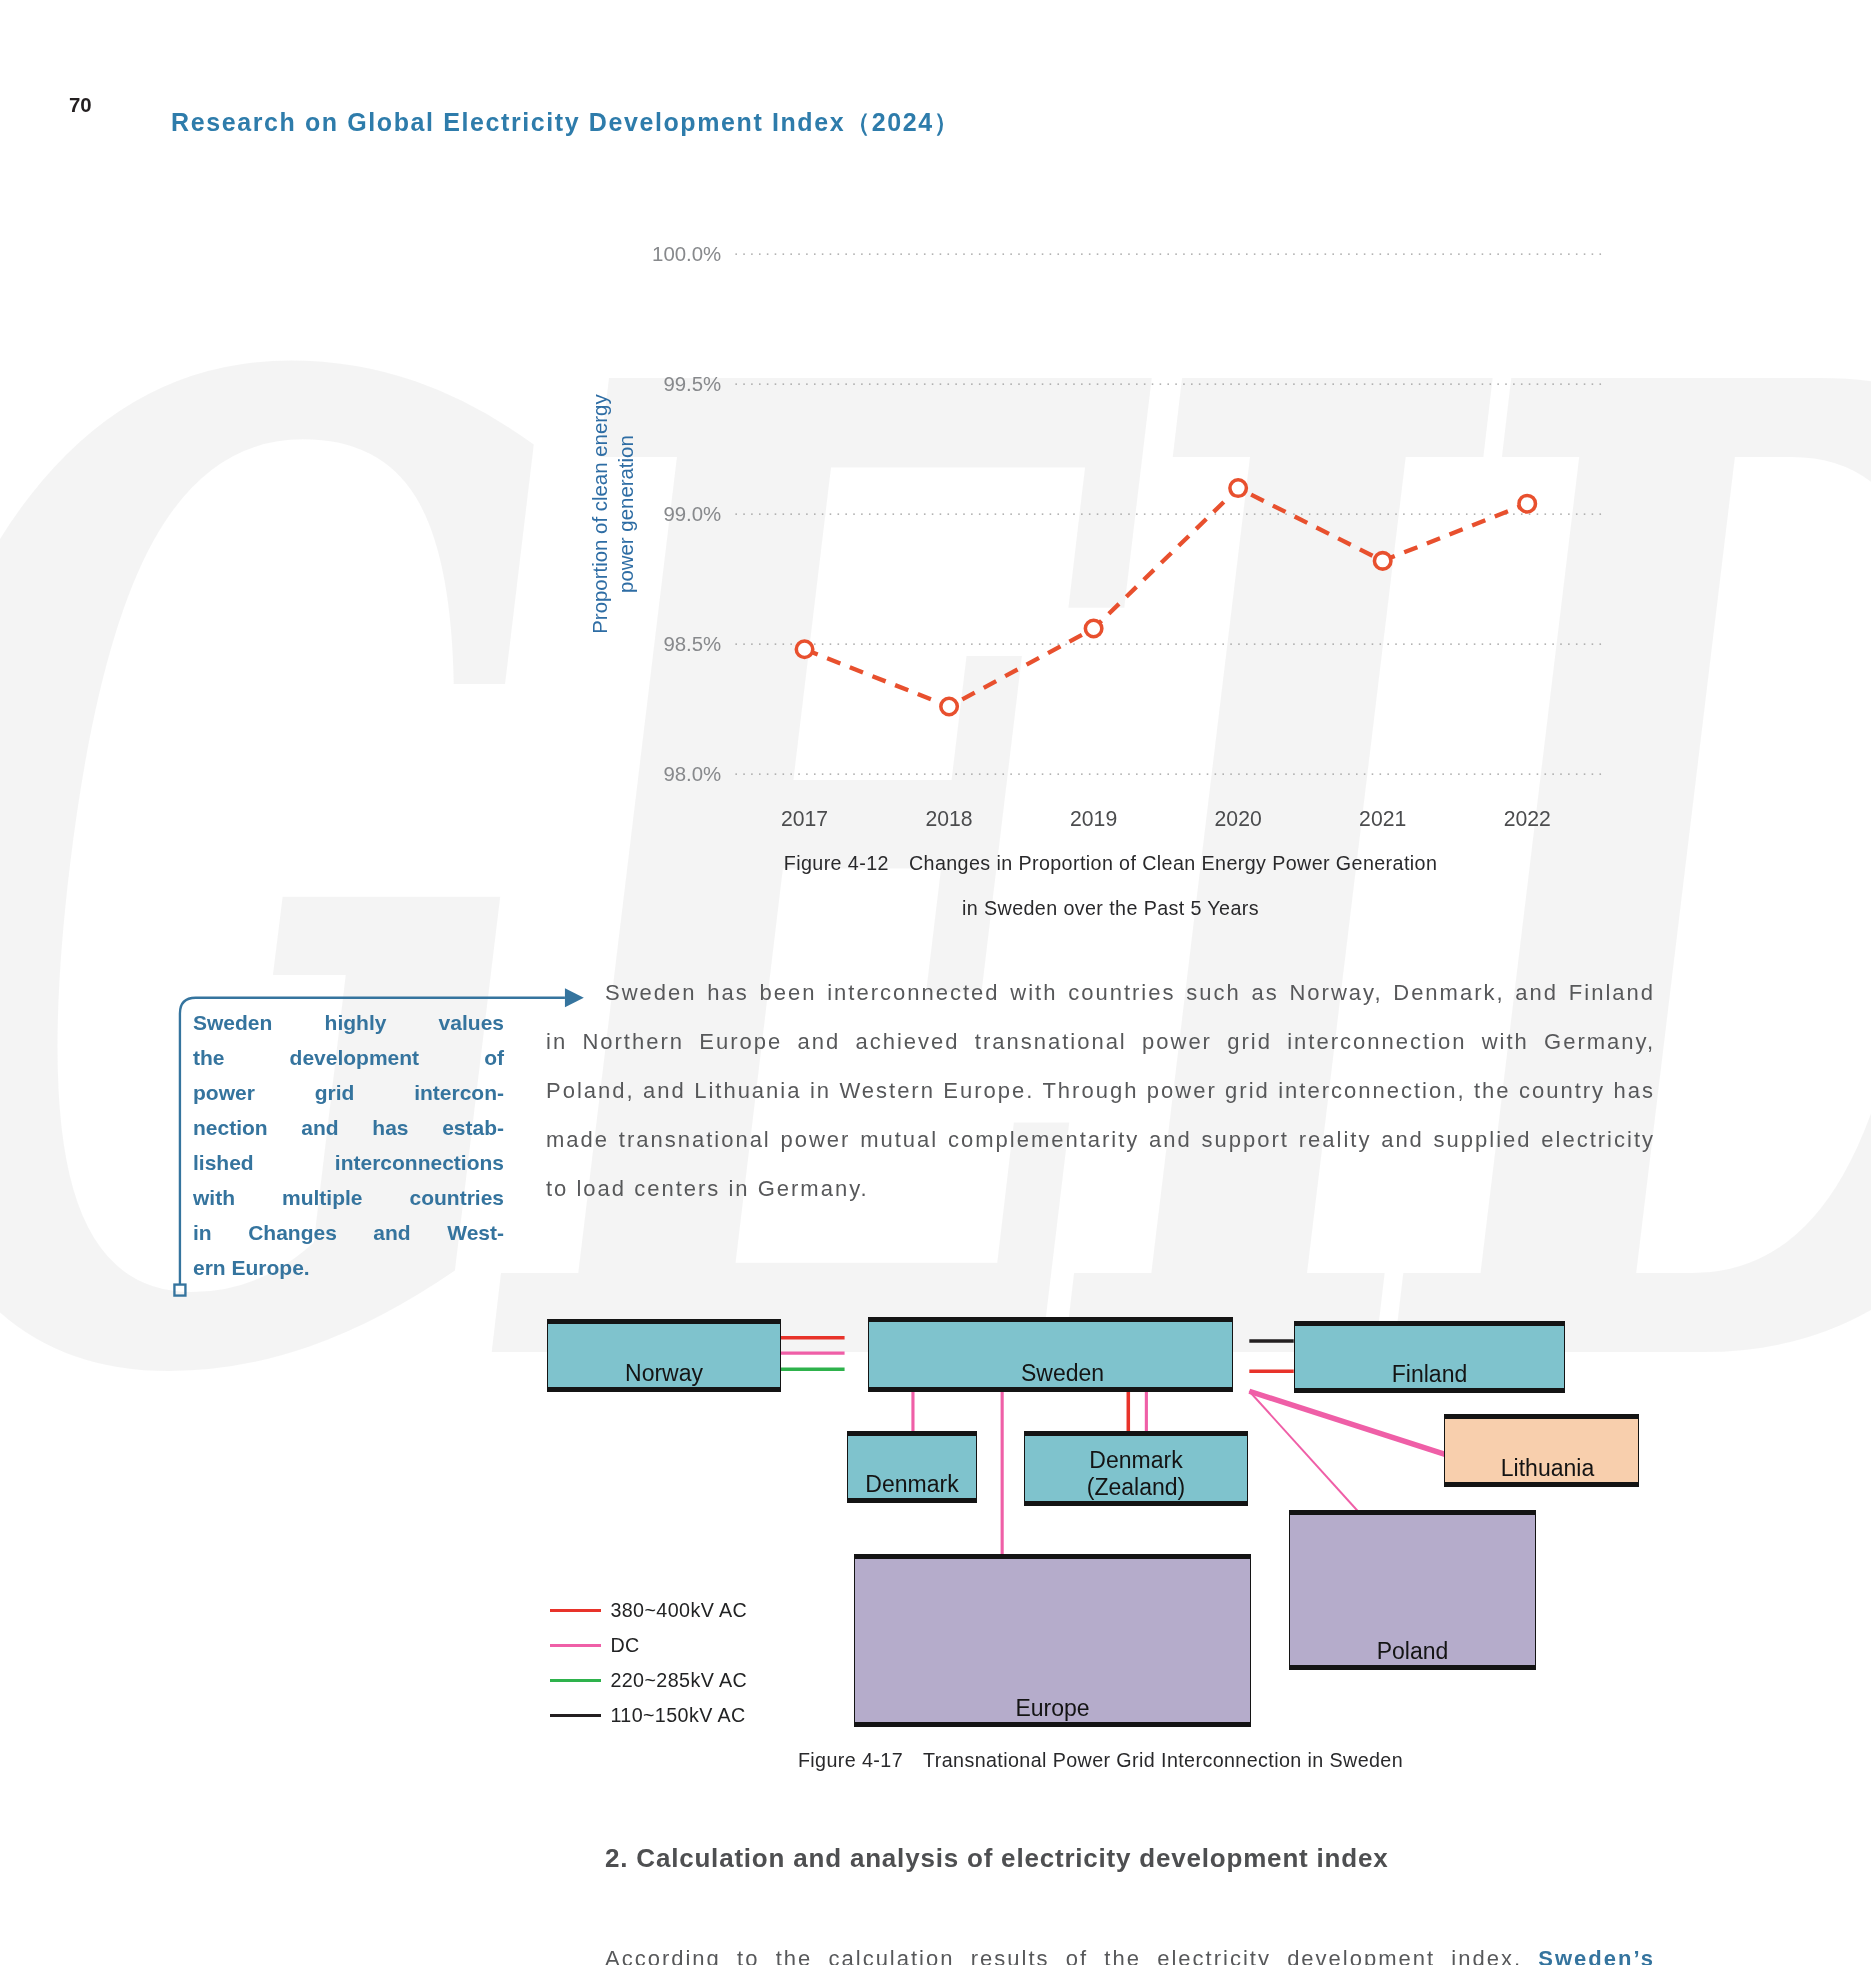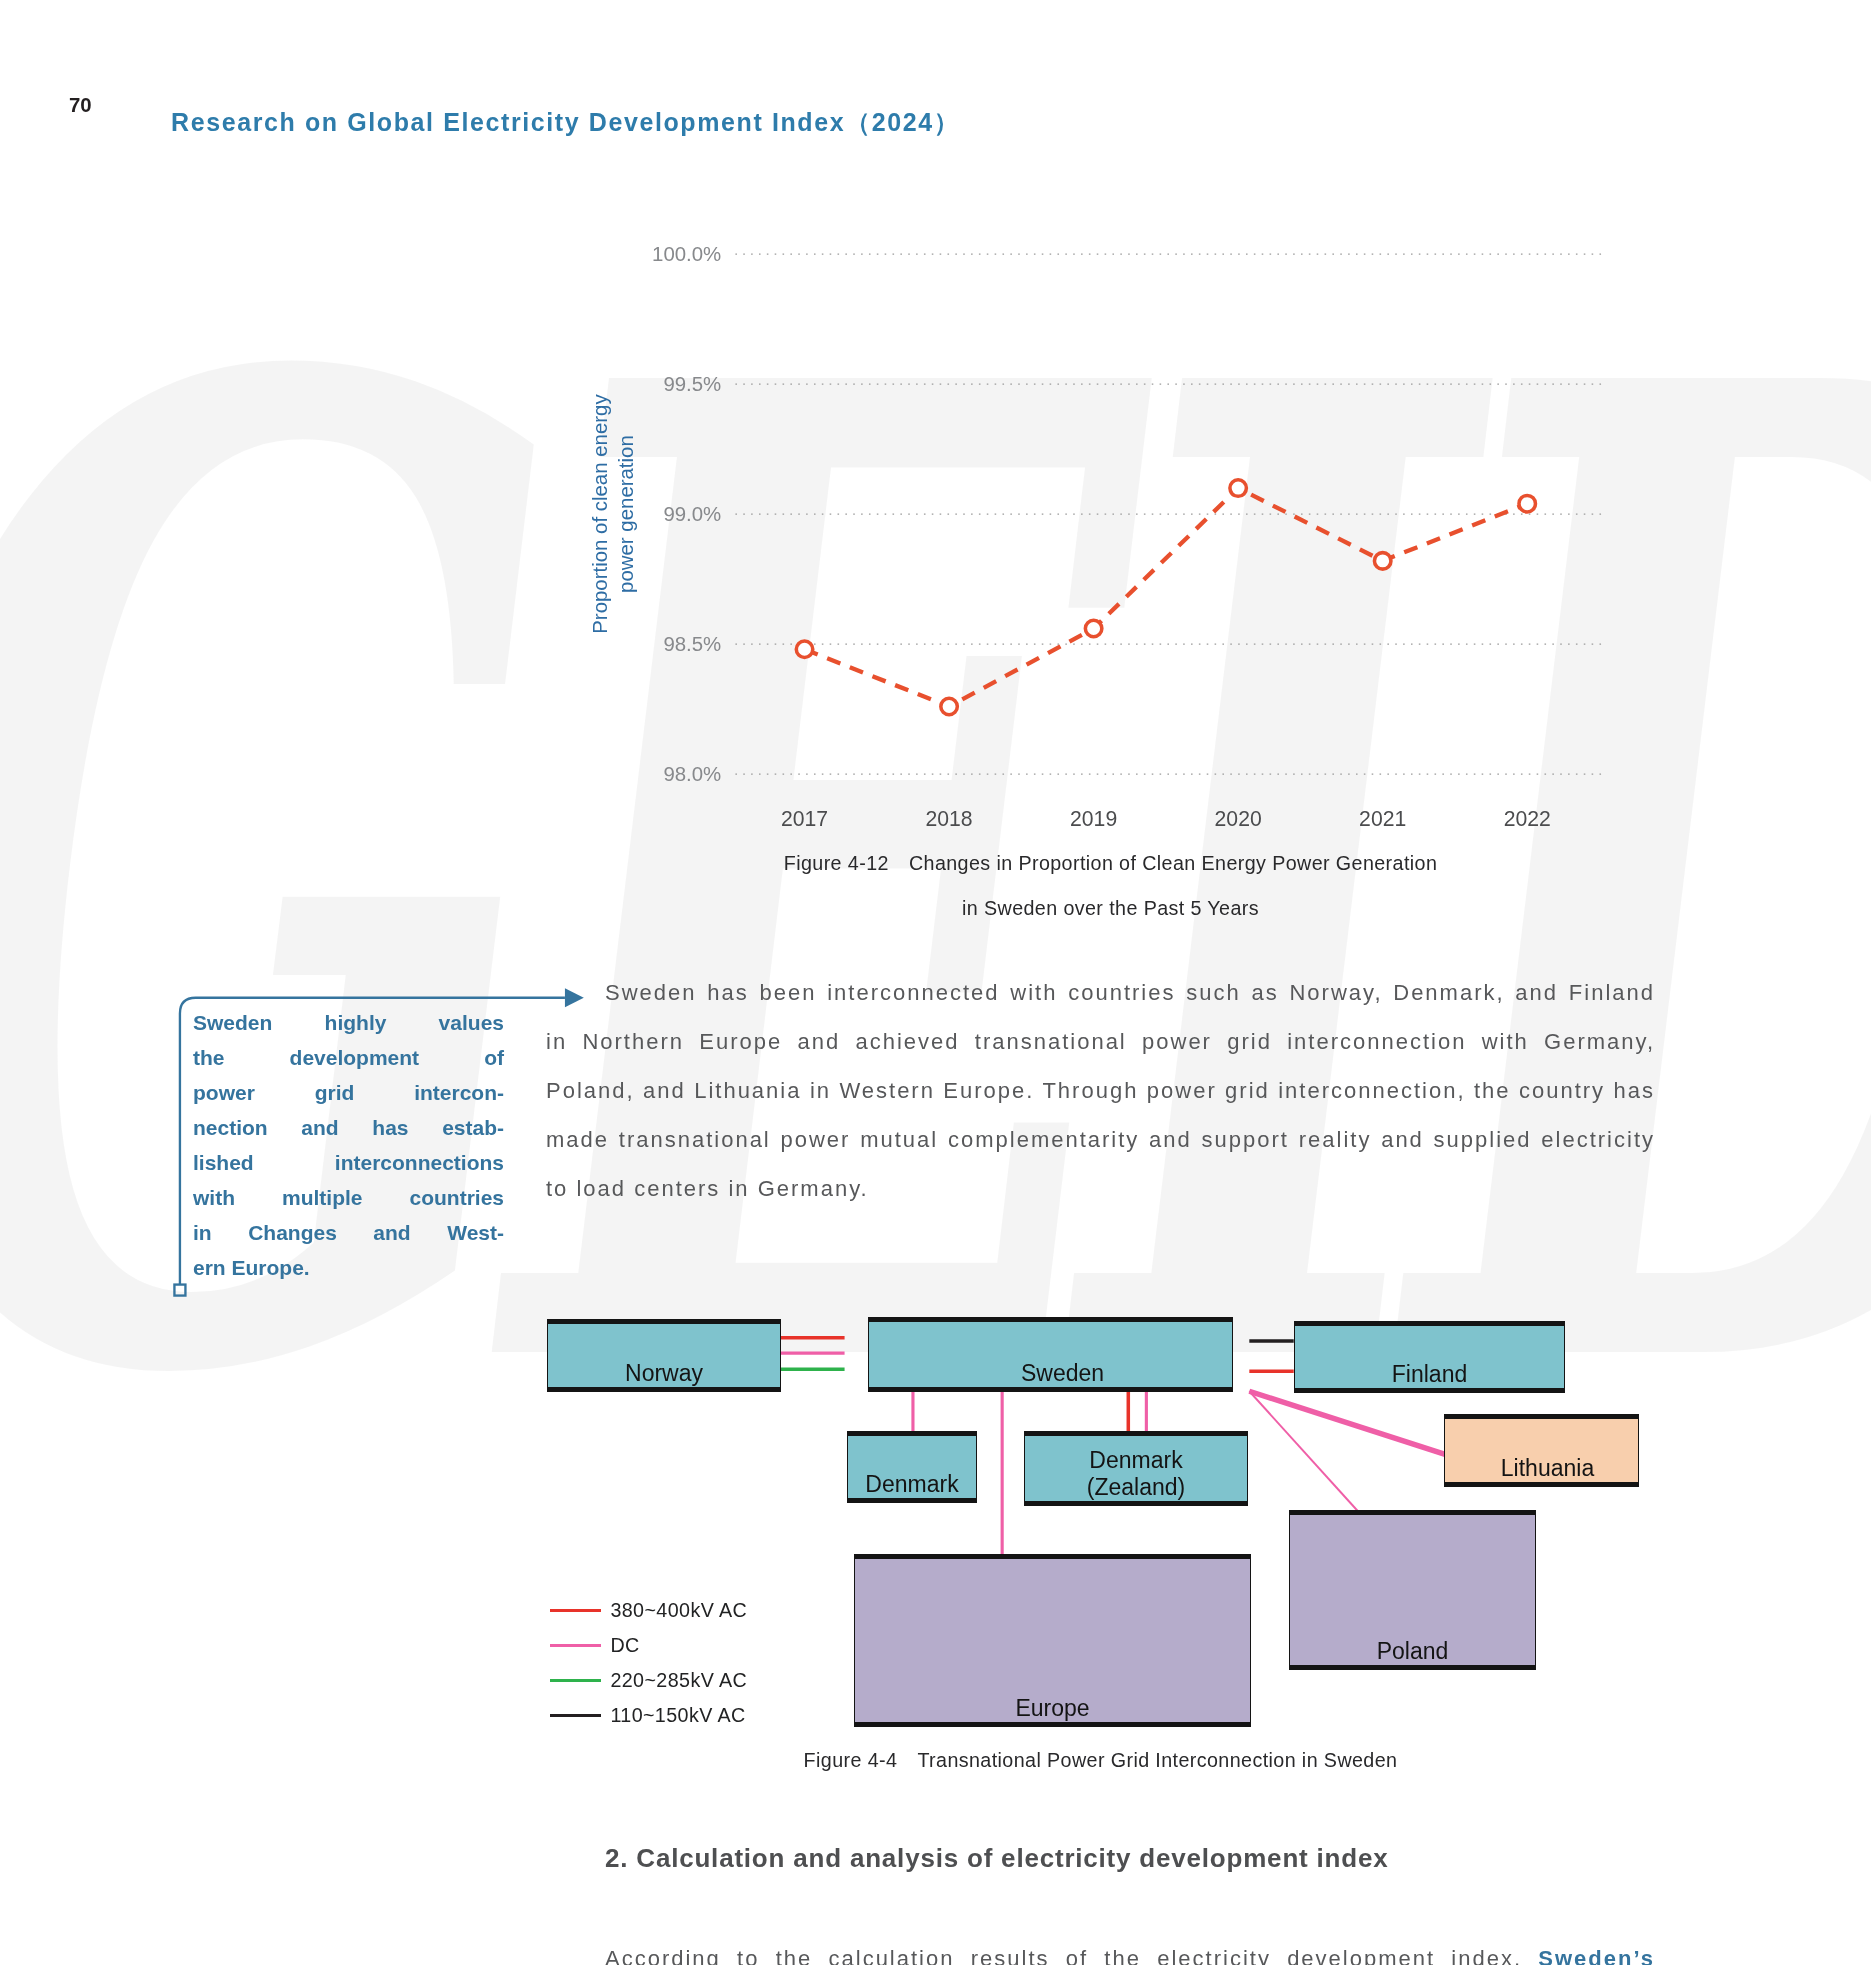--- a/index.html
+++ b/index.html
@@ -197,21 +197,21 @@
     <div class="lg-row">
       <div class="lg-swatch" style="background: rgb(46, 178, 76);"></div>
       <span class="lg-label">220~285kV AC</span>
     </div>
     <div class="lg-row">
       <div class="lg-swatch" style="background: rgb(35, 31, 32);"></div>
       <span class="lg-label">110~150kV AC</span>
     </div>
   </div>
 
-  <div id="fig13-caption" class="abs">Figure 4-4　Transnational Power Grid Interconnection in Sweden</div>
+  <div id="fig13-caption" class="abs">Figure 4-17　Transnational Power Grid Interconnection in Sweden</div>
 
   <div id="section2-heading" class="abs">2. Calculation and analysis of electricity development index</div>
 
   <div id="paragraph-2" class="abs body-par">
     <span>According to the calculation results of the electricity development index, </span><span class="seg-blue">Sweden’s comprehensive electricity development index is 93.9 points, with well-balanced scores across various special indices, all ranking among the top globally. </span>
   </div>
 
 </div>
 
 

